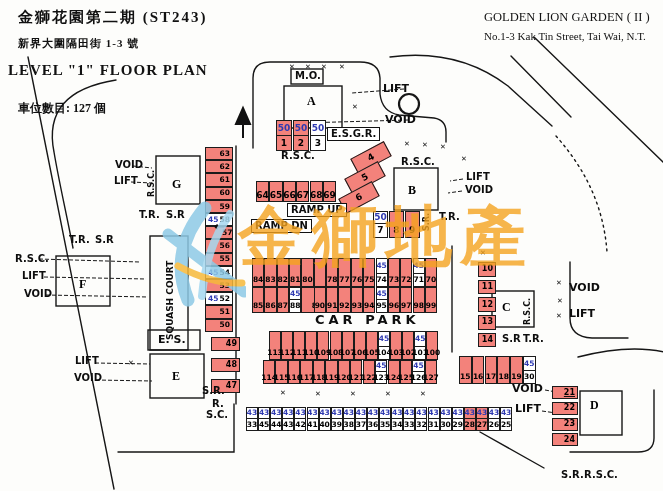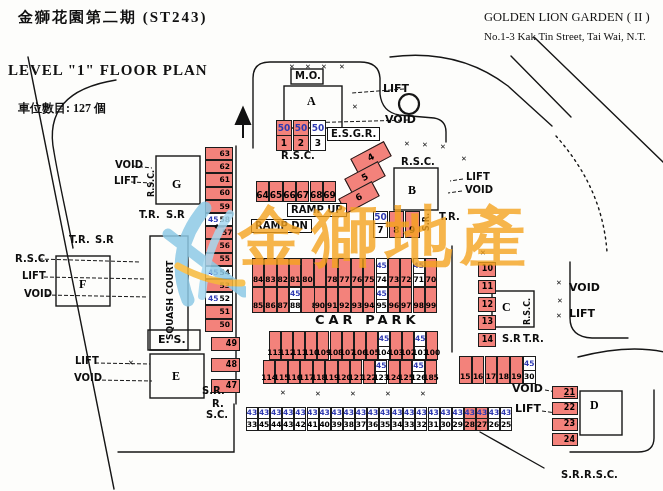--- a/index.html
+++ b/index.html
@@ -37,20 +37,21 @@
   #wm-text{position:absolute;left:88px;top:12px;font-size:66px;font-weight:700;line-height:1;
            letter-spacing:8px;color:var(--wm-orange,rgba(244,162,31,.8));white-space:nowrap}
   #lion{position:absolute;left:0;top:4px}
 </style>
 </head>
 <body>
 
 <div id="page">
 
   <div class="hdr" id="title-zh">金獅花園第二期 (ST243)</div>
+  <div class="hdr" id="addr-zh">新界大圍隔田街 1-3 號</div>
   <div class="hdr" id="level-line">LEVEL "1" FLOOR PLAN</div>
   <div class="hdr" id="count-line">車位數目: 127 個</div>
   <div class="hdr" id="title-en">GOLDEN LION GARDEN ( II )</div>
   <div class="hdr" id="addr-en">No.1-3 Kak Tin Street, Tai Wai, N.T.</div>
 
   <div id="plan">
     <svg id="walls" width="663" height="491" viewBox="0 0 663 491">
       <g fill="none" stroke="#161616" stroke-width="1.4" stroke-linecap="round">
         <path d="M 28 57 L 114 489"></path>
         <path d="M 116 80 C 66 88 46 112 54 152 C 59 182 67 216 73 248"></path>
@@ -317,21 +318,21 @@
         <span class="n" style="height: 11px;">124</span>
       </div>
       <div class="spot f" style="left: 399.95px; top: 360px; width: 12.3px; height: 24px; font-size: 7.5px;">
         <span class="n" style="height: 11px;">125</span>
       </div>
       <div class="spot" style="left: 412.4px; top: 360px; width: 12.3px; height: 24px; font-size: 7.5px;">
         <span class="l">45</span>
         <span class="n" style="height: 11px;">126</span>
       </div>
       <div class="spot f" style="left: 424.85px; top: 360px; width: 12.3px; height: 24px; font-size: 7.5px;">
-        <span class="n" style="height: 11px;">185</span>
+        <span class="n" style="height: 11px;">127</span>
       </div>
       <div class="spot f rowlay" style="left: 205px; top: 147px; width: 28px; height: 13.2px; font-size: 7.5px;">
         <span class="n">63</span>
       </div>
       <div class="spot f rowlay" style="left: 205px; top: 160.2px; width: 28px; height: 13.2px; font-size: 7.5px;">
         <span class="n">62</span>
       </div>
       <div class="spot f rowlay" style="left: 205px; top: 173.4px; width: 28px; height: 13.2px; font-size: 7.5px;">
         <span class="n">61</span>
       </div>

